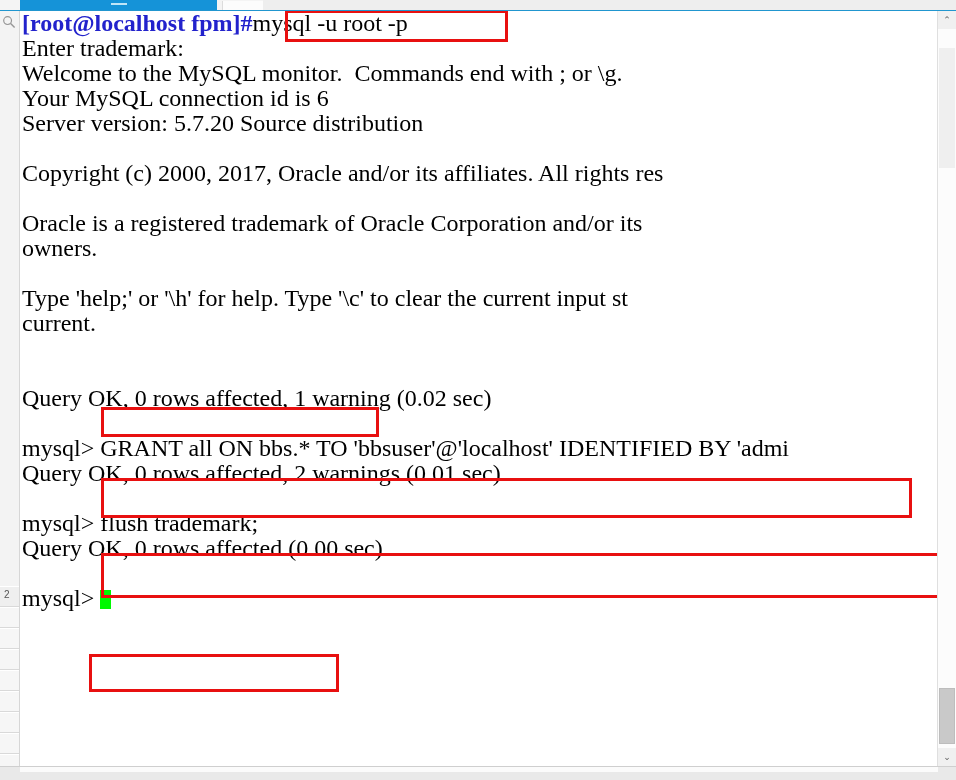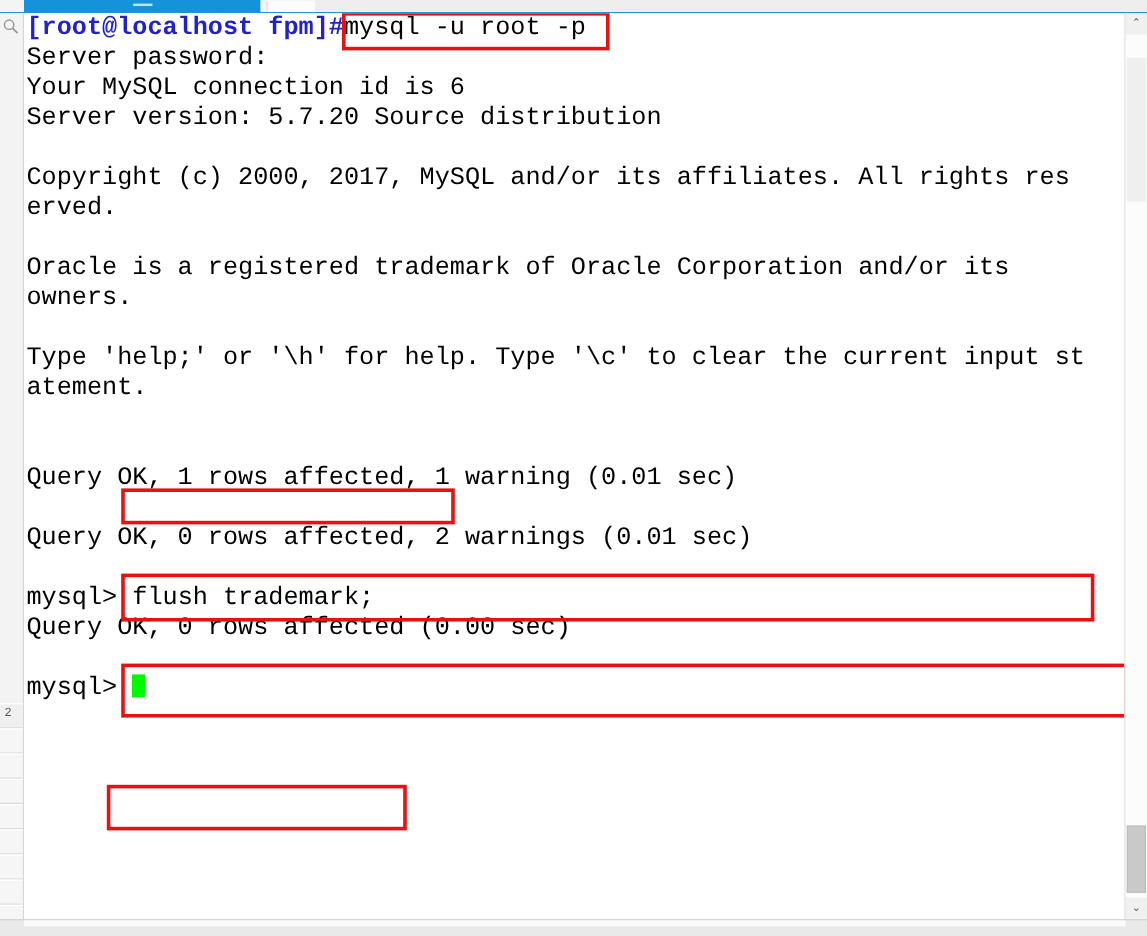--- a/index.html
+++ b/index.html
@@ -135,25 +135,25 @@
   }
   #term-lines {
     position: absolute;
     left: 2px;
     top: 0;
     width: 916px;
   }
   .tline {
     height: 25px;
     line-height: 25px;
-    font-size: 21px;
+    font-size: 24px;
     letter-spacing: 0px;
     color: #000000;
     white-space: pre;
-    font-family: Liberation Mono, monospace;
+    font-family: Liberation Serif, serif;
     position: relative;
   }
   .tline.blank {
     color: transparent;
   }
   .prompt-root {
     color: #2222cc;
     font-weight: bold;
   }
   .cursor-block {
@@ -275,36 +275,37 @@
       <div class="grow"></div>
       <div class="grow"></div>
       <div class="grow"></div>
       <div class="grow"></div>
     </div>
   </div>
 
   <div id="terminal">
     <div id="term-lines">
         <div class="tline"><span class="prompt-root">[root@localhost fpm]#</span><span>mysql -u root -p</span></div>
-        <div class="tline"><span>Server password:</span></div>
+        <div class="tline"><span>Enter trademark:</span></div>
+        <div class="tline"><span>Welcome to the MySQL monitor.  Commands end with ; or \g.</span></div>
         <div class="tline"><span>Your MySQL connection id is 6</span></div>
         <div class="tline"><span>Server version: 5.7.20 Source distribution</span></div>
         <div class="tline blank"><span> </span></div>
-        <div class="tline"><span>Copyright (c) 2000, 2017, MySQL and/or its affiliates. All rights res</span></div>
-        <div class="tline"><span>erved.</span></div>
+        <div class="tline"><span>Copyright (c) 2000, 2017, Oracle and/or its affiliates. All rights res</span></div>
         <div class="tline blank"><span> </span></div>
         <div class="tline"><span>Oracle is a registered trademark of Oracle Corporation and/or its</span></div>
         <div class="tline"><span>owners.</span></div>
         <div class="tline blank"><span> </span></div>
         <div class="tline"><span>Type 'help;' or '\h' for help. Type '\c' to clear the current input st</span></div>
-        <div class="tline"><span>atement.</span></div>
-        <div class="tline blank"><span> </span></div>
-        <div class="tline blank"><span> </span></div>
-        <div class="tline"><span>Query OK, 1 rows affected, 1 warning (0.01 sec)</span></div>
-        <div class="tline blank"><span> </span></div>
+        <div class="tline"><span>current.</span></div>
+        <div class="tline blank"><span> </span></div>
+        <div class="tline blank"><span> </span></div>
+        <div class="tline"><span>Query OK, 0 rows affected, 1 warning (0.02 sec)</span></div>
+        <div class="tline blank"><span> </span></div>
+        <div class="tline"><span>mysql&gt; </span><span>GRANT all ON bbs.* TO 'bbsuser'@'localhost' IDENTIFIED BY 'admi</span></div>
         <div class="tline"><span>Query OK, 0 rows affected, 2 warnings (0.01 sec)</span></div>
         <div class="tline blank"><span> </span></div>
         <div class="tline"><span>mysql&gt; </span><span>flush trademark;</span></div>
         <div class="tline"><span>Query OK, 0 rows affected (0.00 sec)</span></div>
         <div class="tline blank"><span> </span></div>
         <div class="tline"><span>mysql&gt; </span><span class="cursor-block" style="background: rgb(0, 249, 0);"></span></div>
       </div>
 
     <div id="annot-layer">
         <div class="annot" style="left: 265px; top: -1px; width: 223px; height: 32px; border-color: rgb(232, 16, 16);"></div>

